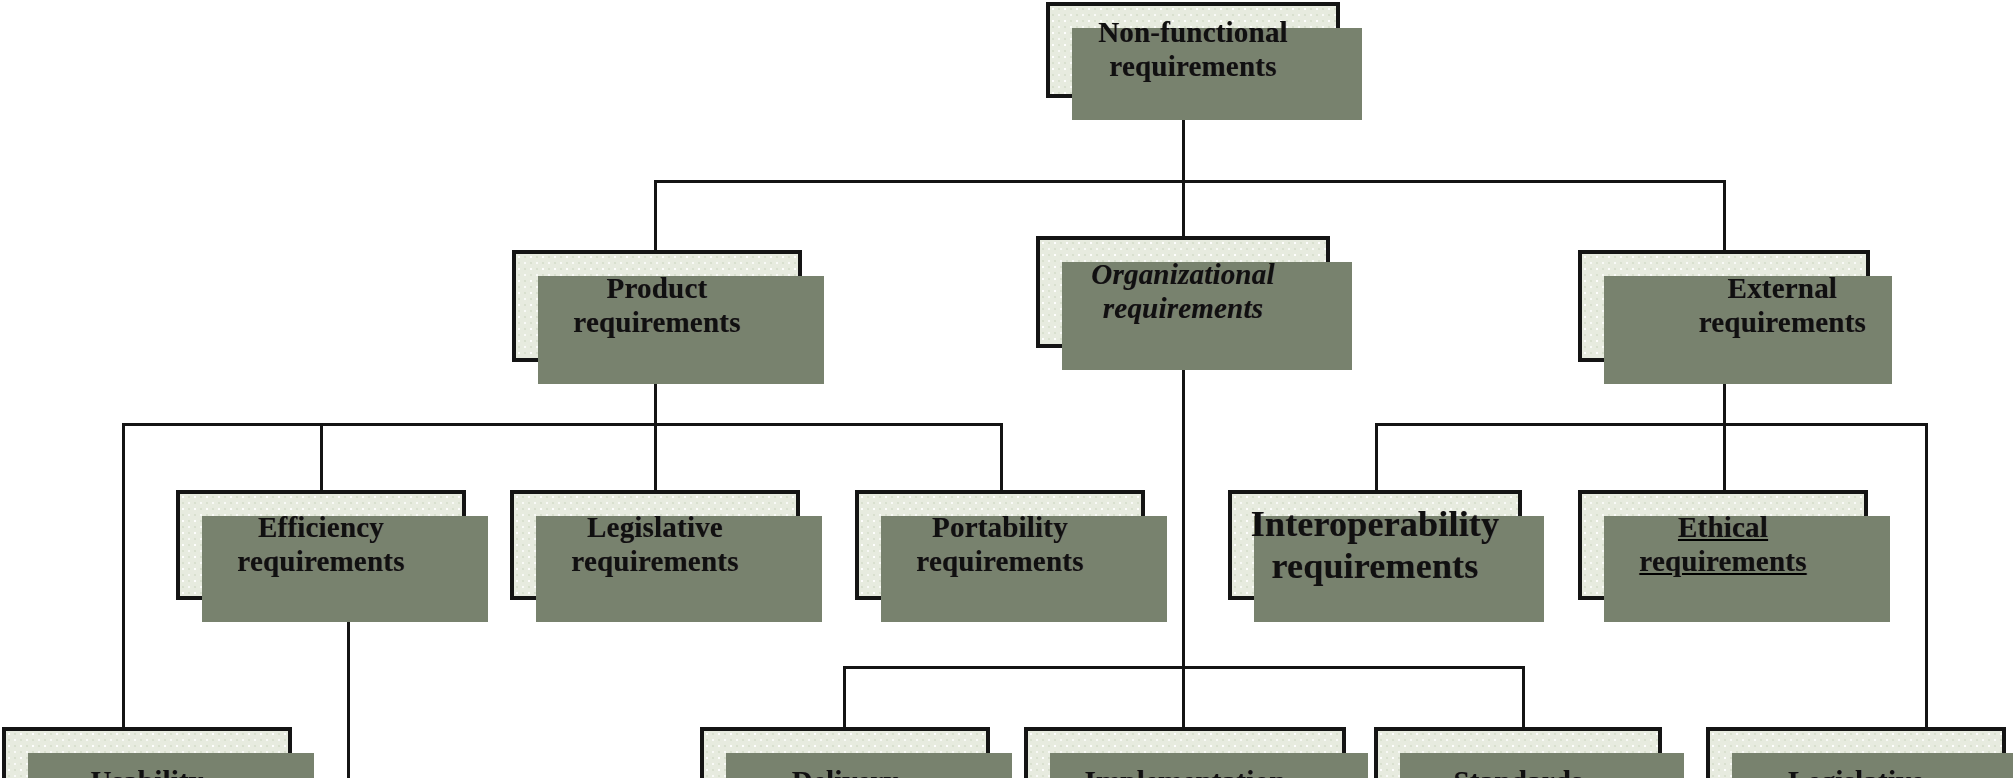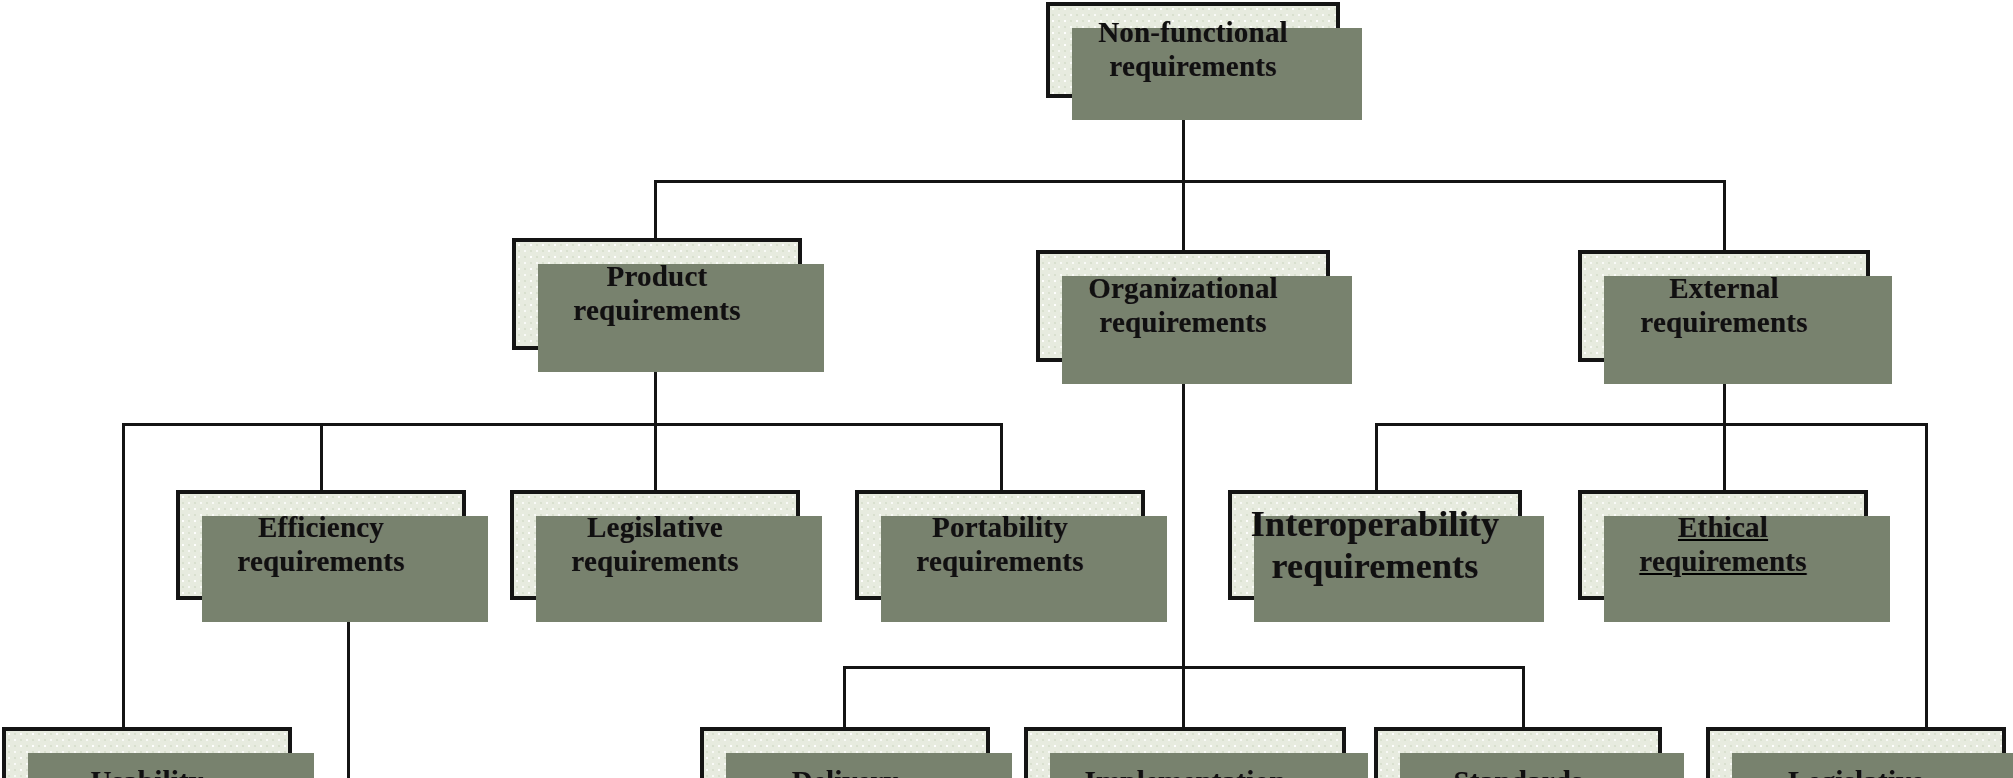--- a/index.html
+++ b/index.html
@@ -99,33 +99,33 @@
   <div class="vline" style="left:1522px; top:666px; height:61px;"></div>
 
   <div class="vline" style="left:347px; top:600px; height:178px;"></div>
 
   <div class="node" style="left:1036px; top:2px; width:294px; height:96px;margin-left:10px;">
     <div class="shadow"></div>
     <div class="label">Non-functional
 requirements</div>
   </div>
 
-  <div class="node" style="left:512px; top:238px; width:290px; height:112px;">
+  <div class="node" style="left:512px; top:250px; width:290px; height:112px;">
     <div class="shadow"></div>
     <div class="label">Product
 requirements</div>
   </div>
 
-  <div class="node" style="left:1036px; top:250px; width:294px; height:112px;">
+  <div class="node" style="left:1036px; top:236px; width:294px; height:112px;font-style:italic;">
     <div class="shadow"></div>
     <div class="label">Organizational
 requirements</div>
   </div>
 
-  <div class="node" style="left:1578px; top:250px; width:292px; height:112px;">
+  <div class="node" style="left:1578px; top:250px; width:292px; height:112px;justify-content:flex-end;">
     <div class="shadow"></div>
     <div class="label">External
 requirements</div>
   </div>
 
   <div class="node" style="left:176px; top:490px; width:290px; height:110px;align-items:center;">
     <div class="shadow"></div>
     <div class="label">Efficiency
 requirements</div>
   </div>

